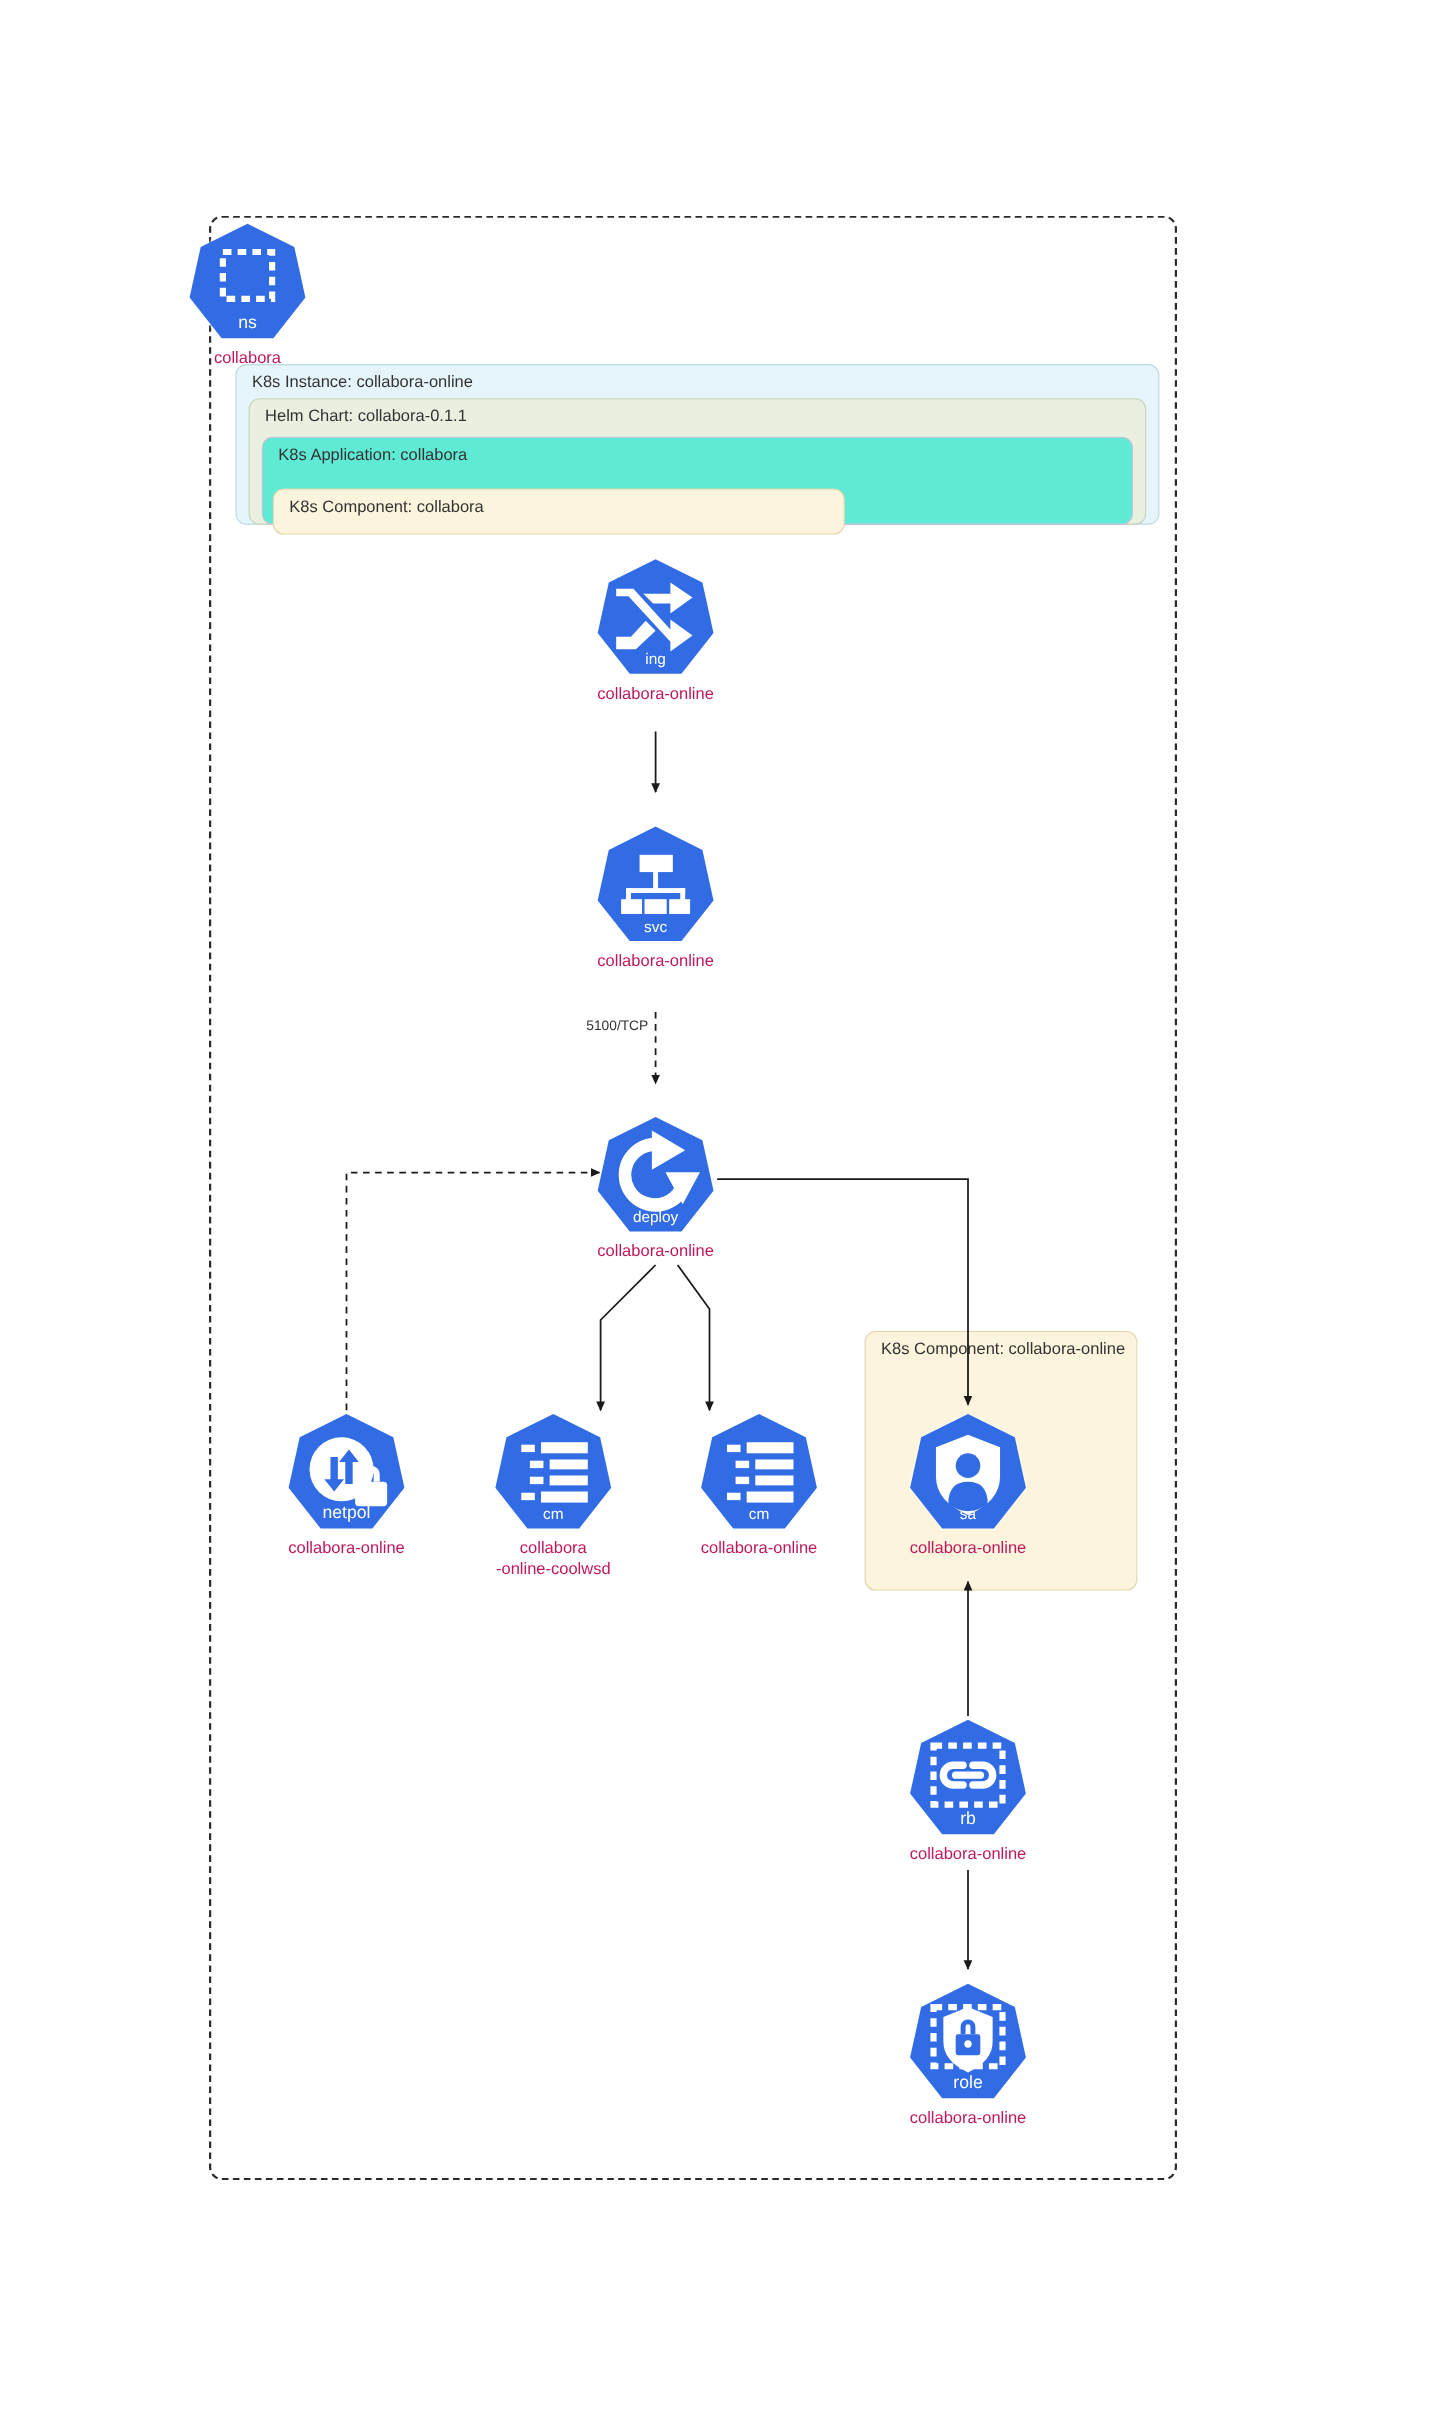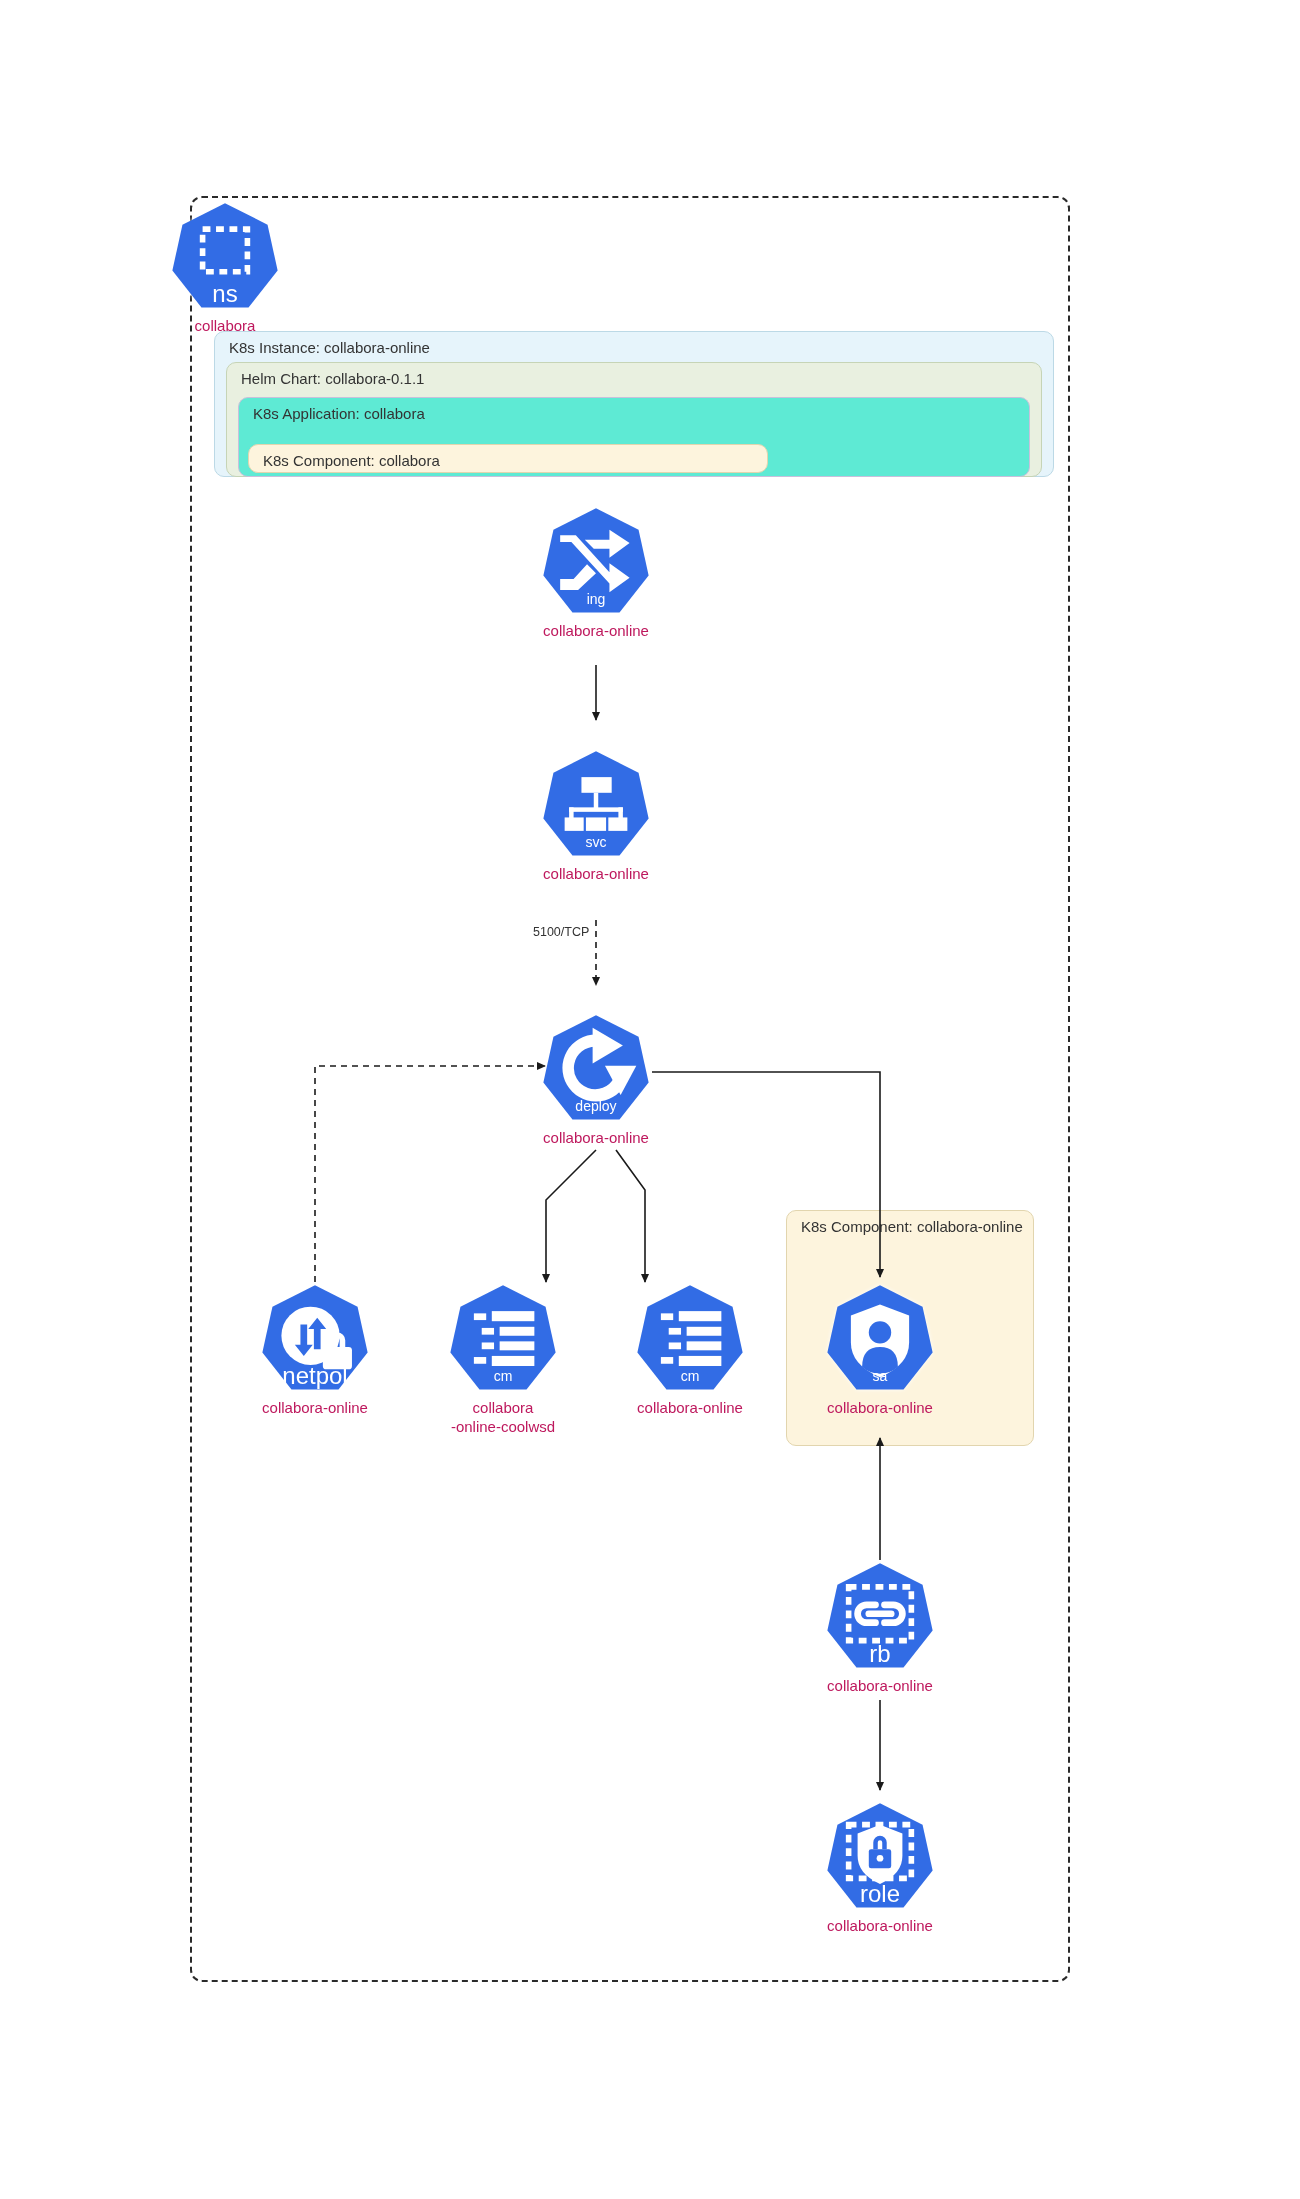--- a/index.html
+++ b/index.html
@@ -28,21 +28,21 @@
   
   .node{position:absolute; width:176px; text-align:center;}
   .hept{position:relative; width:112px; height:112px; margin:0 auto;}
   .hept svg{display:block; width:112px; height:112px;
             filter:drop-shadow(0 0 2px rgba(255,255,255,0.95));}
   .kind{
     position:absolute; left:0; right:0; bottom:7px;
     color:#ffffff; font-size:14px; line-height:22px; text-align:center;
     pointer-events:none;
   }
-  .kind.small{font-size:24px;}
+  .kind.small{font-size:16px;}
   .nlabel{
     margin-top:4px; font-size:15px; line-height:19px; color:#be185d;
     white-space:pre-line;
   }
 
   
   #edges{position:absolute; left:0; top:0; width:1300px; height:2199px;
          pointer-events:none;}
   .elabel{
     position:absolute; font-size:12.5px; color:#333;
@@ -61,21 +61,21 @@
   </div>
 
   <div class="box helm-box" style="left:226px; top:362px; width:816px; height:115px;">
     <div class="box-label">Helm Chart: collabora-0.1.1</div>
   </div>
 
   <div class="box app-box" style="left:238px; top:397px; width:792px; height:80px;">
     <div class="box-label">K8s Application: collabora</div>
   </div>
 
-  <div class="box component-box" style="left:248px; top:444px; width:520px; height:29px;">
+  <div class="box component-box" style="left:248px; top:444px; width:520px; height:42px;">
     <div class="box-label">K8s Component: collabora</div>
   </div>
 
   <div class="box component-box" style="left:786px; top:1210px; width:248px; height:236px;text-align:center;">
     <div class="box-label">K8s Component: collabora-online</div>
   </div>
 
   <svg id="edges">
     <defs>
       <marker id="arrow" markerWidth="10" markerHeight="10" refX="8" refY="4" orient="auto" markerUnits="userSpaceOnUse">

